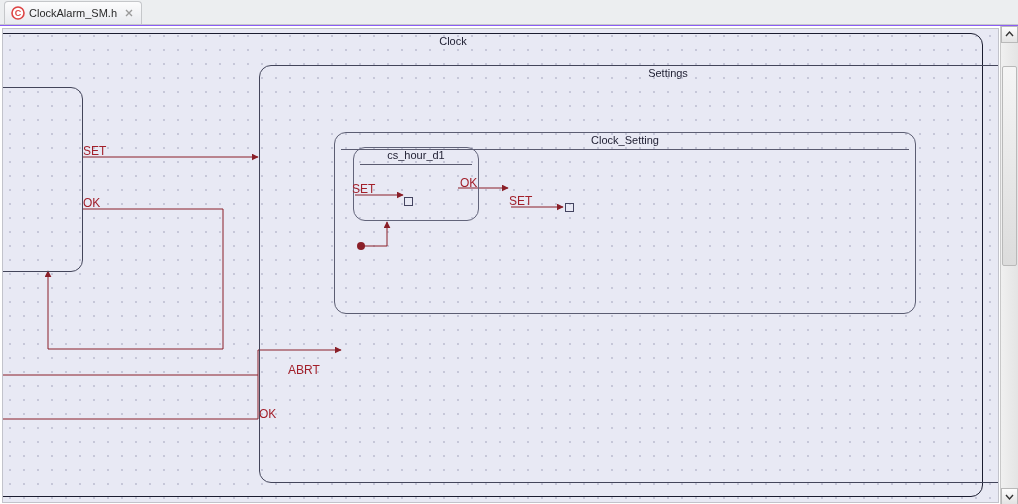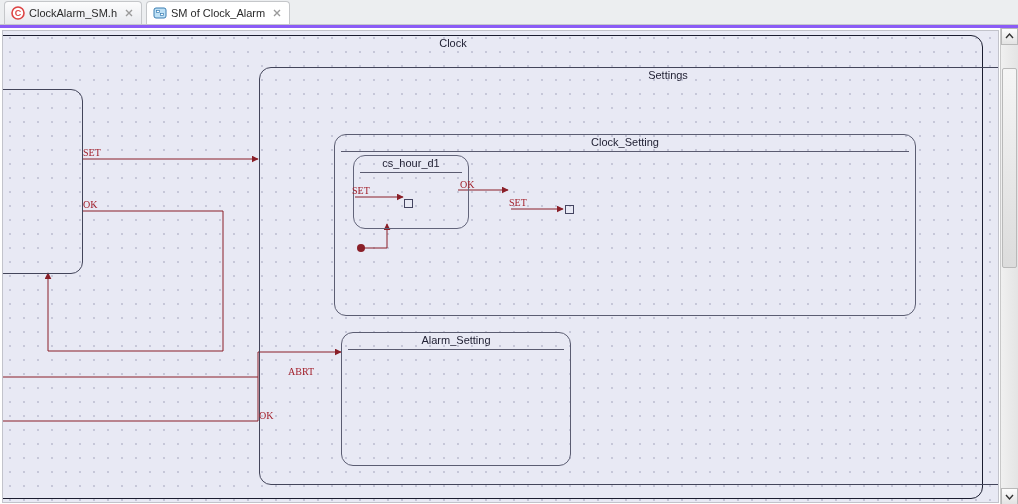--- a/index.html
+++ b/index.html
@@ -54,21 +54,21 @@
     justify-content: center;
     color: #888;
     font-size: 10px;
     margin-left: 2px;
   }
   .content-wrap {
     position: relative;
     width: 1018px;
     height: 480px; 
     background: #ffffff;
-    border-top: 3px solid #8b5cf6;
+    border-top: 1px solid #8b5cf6;
     box-sizing: border-box;
   }
   
   .vscroll {
     position: absolute;
     right: 0;
     top: 0;
     width: 17px;
     height: 100%;
     background: linear-gradient(to right,#f0f0f0,#e4e4e4);
@@ -148,54 +148,38 @@
     position: absolute;
     width: 9px;
     height: 9px;
     border: 1px solid #444460;
     background: transparent;
     box-sizing: border-box;
   }
   .evt {
     position: absolute;
     color: #a21f2a;
-    font-size: 10px;
+    font-size: 12px;
     line-height: 12px;
     white-space: nowrap;
     pointer-events: none;
-    font-family: Liberation Serif, serif;
   }
 </style>
 </head>
 <body>
 
 <div class="tabbar">
   <div class="tab">
     <span class="icon">
       <svg width="14" height="14" viewBox="0 0 14 14">
           <circle cx="7" cy="7" r="6" fill="#fff" stroke="#d44" stroke-width="1.6"></circle>
           <text x="7" y="10" text-anchor="middle" font-size="9" font-family="Arial" fill="#d44" font-weight="bold">C</text>
         </svg>
     </span>
     <span>ClockAlarm_SM.h</span>
-    <span class="close">
-      <svg width="8" height="8" viewBox="0 0 8 8">
-          <path d="M1 1 L7 7 M7 1 L1 7" stroke="#9a9a9a" stroke-width="1.4"></path>
-        </svg>
-    </span>
-  </div>
-  <div class="tab active">
-    <span class="icon">
-      <svg width="14" height="14" viewBox="0 0 14 14">
-          <rect x="1" y="2" width="12" height="10" rx="2" fill="#bde0f5" stroke="#3a7db1" stroke-width="1"></rect>
-          <rect x="3.5" y="4.5" width="3" height="2" fill="#fff" stroke="#3a7db1" stroke-width="0.7"></rect>
-          <rect x="7.5" y="7.5" width="3" height="2" fill="#fff" stroke="#3a7db1" stroke-width="0.7"></rect>
-        </svg>
-    </span>
-    <span>SM of Clock_Alarm</span>
     <span class="close">
       <svg width="8" height="8" viewBox="0 0 8 8">
           <path d="M1 1 L7 7 M7 1 L1 7" stroke="#9a9a9a" stroke-width="1.4"></path>
         </svg>
     </span>
   </div>
 </div>
 
 <div class="content-wrap">
   <div class="canvas">
@@ -237,32 +221,28 @@
 
       <div class="state l2" style="left:256px; top:36px; width:818px; height:418px;">
         <div class="state-title">Settings</div>
       </div>
 
       <div class="state l3" style="left:331px; top:74px; width:582px; height:182px;">
         <div class="state-title">Clock_Setting</div>
         <div class="title-line"></div>
       </div>
 
-      <div class="state l4" style="left:350px; top:124px; width:116px; height:74px;padding-left:16px;">
+      <div class="state l4" style="left:350px; top:118px; width:126px; height:74px;padding-left:16px;">
         <div class="state-title">cs_hour_d1</div>
         <div class="title-line"></div>
       </div>
       <div class="tiny-box" style="left:401px; top:168px;"></div>
 
       <div class="tiny-box" style="left:562px; top:174px;"></div>
 
-      <div class="state l3" style="left:338px; top:272px; width:230px; height:134px;">
-        <div class="state-title">Alarm_Setting</div>
-        <div class="title-line"></div>
-      </div>
 
       <div class="evt" style="left:80px; top:116px;">SET</div>
       <div class="evt" style="left:80px; top:168px;">OK</div>
       <div class="evt" style="left:349px; top:154px;">SET</div>
       <div class="evt" style="left:457px; top:148px;">OK</div>
       <div class="evt" style="left:506px; top:166px;">SET</div>
       <div class="evt" style="left:256px; top:335px;margin-left:29px;">ABRT</div>
       <div class="evt" style="left:256px; top:379px;">OK</div>
 
     </div>

